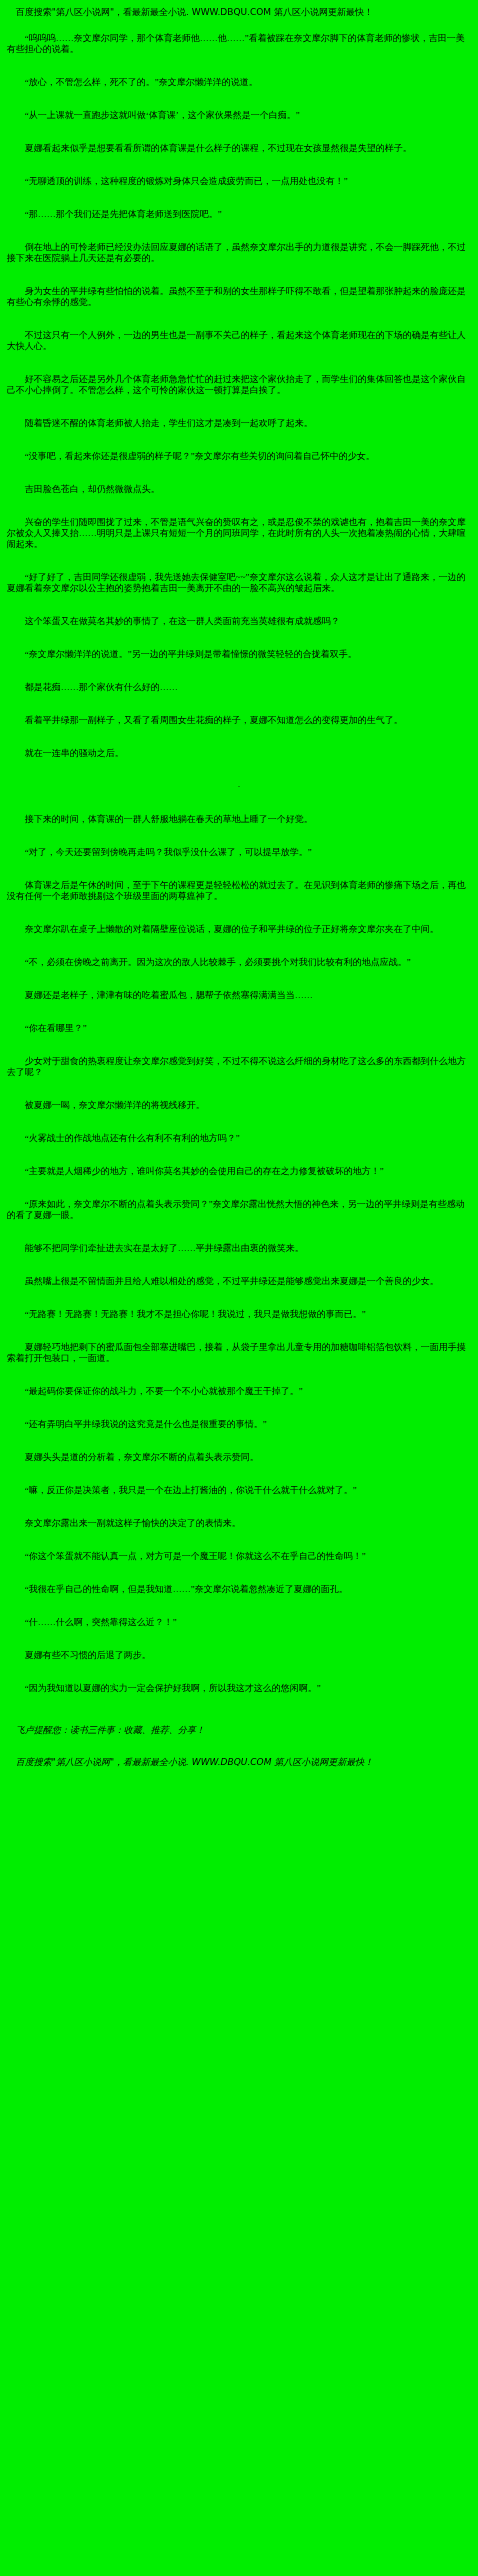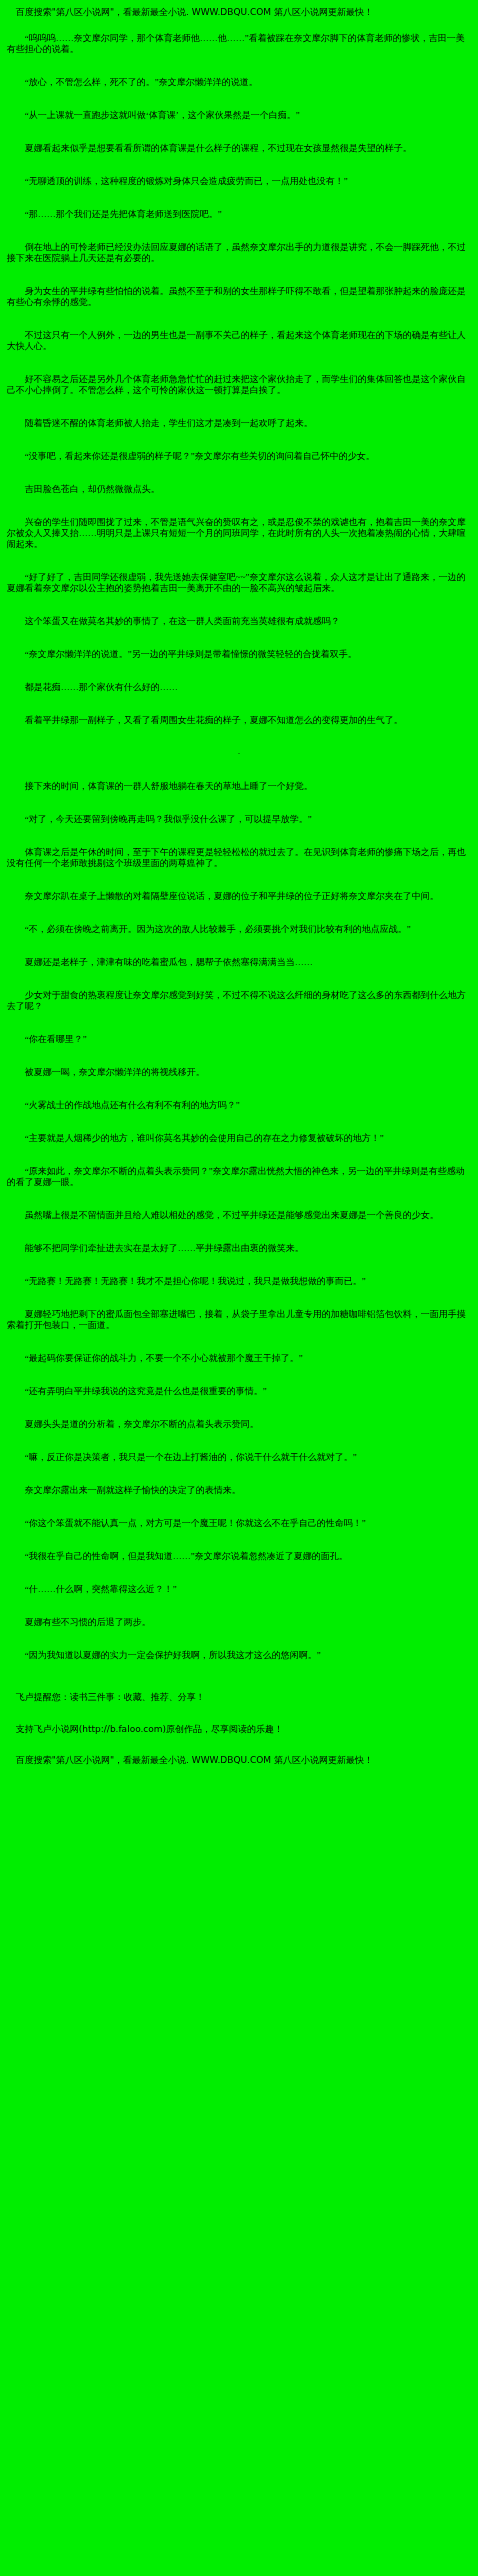--- a/index.html
+++ b/index.html
@@ -34,20 +34,21 @@
     word-break: break-all;
     font-family: Liberation Serif, serif;
   }
   .para.center {
     text-align: center;
     text-indent: 0;
     margin: 0 0 22px 0;
   }
   .footer-block {
     margin-top: 30px;
+    font-style: italic;
   }
   .footer-line {
     margin: 0 0 18px 0;
     line-height: 13.7px;
     text-indent: 1em;
     word-break: break-all;
   }
   .footer-line.last {
     margin-bottom: 0;
   }
@@ -92,50 +93,51 @@
       <p class="para">“好了好了，吉田同学还很虚弱，我先送她去保健室吧~~”奈文摩尔这么说着，众人这才是让出了通路来，一边的夏娜看着奈文摩尔以公主抱的姿势抱着吉田一美离开不由的一脸不高兴的皱起眉来。</p>
 
       <p class="para">这个笨蛋又在做莫名其妙的事情了，在这一群人类面前充当英雄很有成就感吗？</p>
 
       <p class="para">“奈文摩尔懒洋洋的说道。”另一边的平井绿则是带着憧憬的微笑轻轻的合拢着双手。</p>
 
       <p class="para">都是花痴……那个家伙有什么好的……</p>
 
       <p class="para">看着平井绿那一副样子，又看了看周围女生花痴的样子，夏娜不知道怎么的变得更加的生气了。</p>
 
+      <p class="para">就在一连串的骚动之后。</p>
 
       <p class="para center">·</p>
 
       <p class="para">接下来的时间，体育课的一群人舒服地躺在春天的草地上睡了一个好觉。</p>
 
       <p class="para">“对了，今天还要留到傍晚再走吗？我似乎没什么课了，可以提早放学。”</p>
 
       <p class="para">体育课之后是午休的时间，至于下午的课程更是轻轻松松的就过去了。在见识到体育老师的惨痛下场之后，再也没有任何一个老师敢挑剔这个班级里面的两尊瘟神了。</p>
 
       <p class="para">奈文摩尔趴在桌子上懒散的对着隔壁座位说话，夏娜的位子和平井绿的位子正好将奈文摩尔夹在了中间。</p>
 
       <p class="para">“不，必须在傍晚之前离开。因为这次的敌人比较棘手，必须要挑个对我们比较有利的地点应战。”</p>
 
       <p class="para">夏娜还是老样子，津津有味的吃着蜜瓜包，腮帮子依然塞得满满当当……</p>
 
+      <p class="para">“你在看哪里？”</p>
+
       <p class="para">少女对于甜食的热衷程度让奈文摩尔感觉到好笑，不过不得不说这么纤细的身材吃了这么多的东西都到什么地方去了呢？</p>
-
-      <p class="para">“你在看哪里？”</p>
 
       <p class="para">被夏娜一喝，奈文摩尔懒洋洋的将视线移开。</p>
 
       <p class="para">“火雾战士的作战地点还有什么有利不有利的地方吗？”</p>
 
       <p class="para">“主要就是人烟稀少的地方，谁叫你莫名其妙的会使用自己的存在之力修复被破坏的地方！”</p>
 
       <p class="para">“原来如此，奈文摩尔不断的点着头表示赞同？”奈文摩尔露出恍然大悟的神色来，另一边的平井绿则是有些感动的看了夏娜一眼。</p>
 
+      <p class="para">能够不把同学们牵扯进去实在是太好了……平井绿露出由衷的微笑来。</p>
+
       <p class="para">虽然嘴上很是不留情面并且给人难以相处的感觉，不过平井绿还是能够感觉出来夏娜是一个善良的少女。</p>
-
-      <p class="para">能够不把同学们牵扯进去实在是太好了……平井绿露出由衷的微笑来。</p>
 
       <p class="para">“无路赛！无路赛！无路赛！我才不是担心你呢！我说过，我只是做我想做的事而已。”</p>
 
       <p class="para">夏娜轻巧地把剩下的蜜瓜面包全部塞进嘴巴，接着，从袋子里拿出儿童专用的加糖咖啡铝箔包饮料，一面用手摸索着打开包装口，一面道。</p>
 
       <p class="para">“最起码你要保证你的战斗力，不要一个不小心就被那个魔王干掉了。”</p>
 
       <p class="para">“还有弄明白平井绿我说的这究竟是什么也是很重要的事情。”</p>
 
       <p class="para">夏娜头头是道的分析着，奈文摩尔不断的点着头表示赞同。</p>
@@ -150,18 +152,17 @@
 
       <p class="para">“什……什么啊，突然靠得这么近？！”</p>
 
       <p class="para">夏娜有些不习惯的后退了两步。</p>
 
       <p class="para">“因为我知道以夏娜的实力一定会保护好我啊，所以我这才这么的悠闲啊。”</p>
     </div>
 
   <div class="footer-block">
     <p class="footer-line">飞卢提醒您：读书三件事：收藏、推荐、分享！</p>
-    <p class="footer-line">支持飞卢小说网(http://b.faloo.com)原创作品，尽享阅读的乐趣！</p>
     <p class="footer-line last">百度搜索"第八区小说网"，看最新最全小说. WWW.DBQU.COM  第八区小说网更新最快！</p>
   </div>
 
 </div>
 
 
 </body></html>

